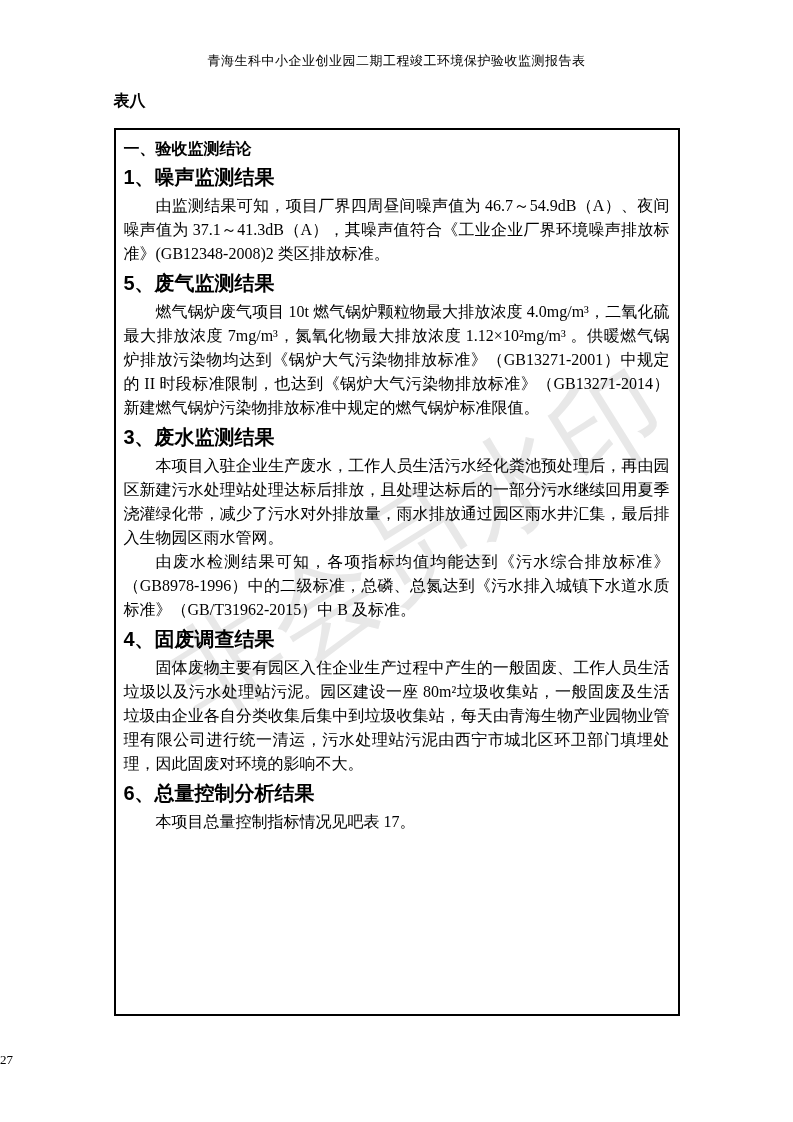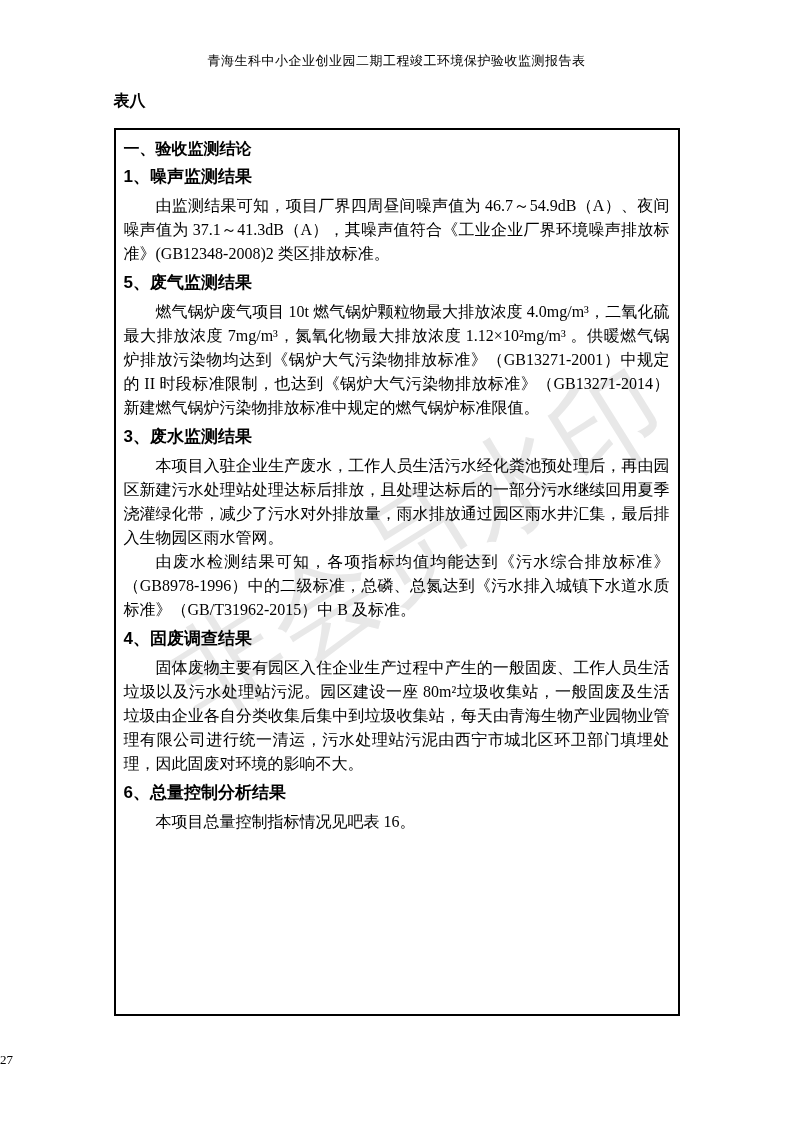--- a/index.html
+++ b/index.html
@@ -59,21 +59,21 @@
   .main-heading {
     font-family: "Liberation Sans", "DejaVu Sans", sans-serif;
     font-weight: bold;
     font-size: 16px;
     line-height: 22px;
     margin: 5px 0 6px 0;
   }
   .section-heading {
     font-family: "Liberation Sans", "DejaVu Sans", sans-serif;
     font-weight: bold;
-    font-size: 17px;
+    font-size: 20px;
     line-height: 22px;
     margin: 6px 0 6px 0;
   }
   .section-paragraph {
     font-size: 16px;
     line-height: 24px;
     text-align: justify;
     text-indent: 2em;
     margin: 0;
   }
@@ -114,20 +114,20 @@
       <p class="section-paragraph">由废水检测结果可知，各项指标均值均能达到《污水综合排放标准》（GB8978-1996）中的二级标准，总磷、总氮达到《污水排入城镇下水道水质标准》（GB/T31962-2015）中 B 及标准。</p>
     </div>
 
     <div class="section">
       <div class="section-heading">4、固废调查结果</div>
       <p class="section-paragraph">固体废物主要有园区入住企业生产过程中产生的一般固废、工作人员生活垃圾以及污水处理站污泥。园区建设一座 80m²垃圾收集站，一般固废及生活垃圾由企业各自分类收集后集中到垃圾收集站，每天由青海生物产业园物业管理有限公司进行统一清运，污水处理站污泥由西宁市城北区环卫部门填埋处理，因此固废对环境的影响不大。</p>
     </div>
 
     <div class="section">
       <div class="section-heading">6、总量控制分析结果</div>
-      <p class="section-paragraph">本项目总量控制指标情况见吧表 16。</p>
+      <p class="section-paragraph">本项目总量控制指标情况见吧表 17。</p>
     </div>
 
   </div>
 
   <div class="page-number">27</div>
 
 </div>
 
 </body></html>

